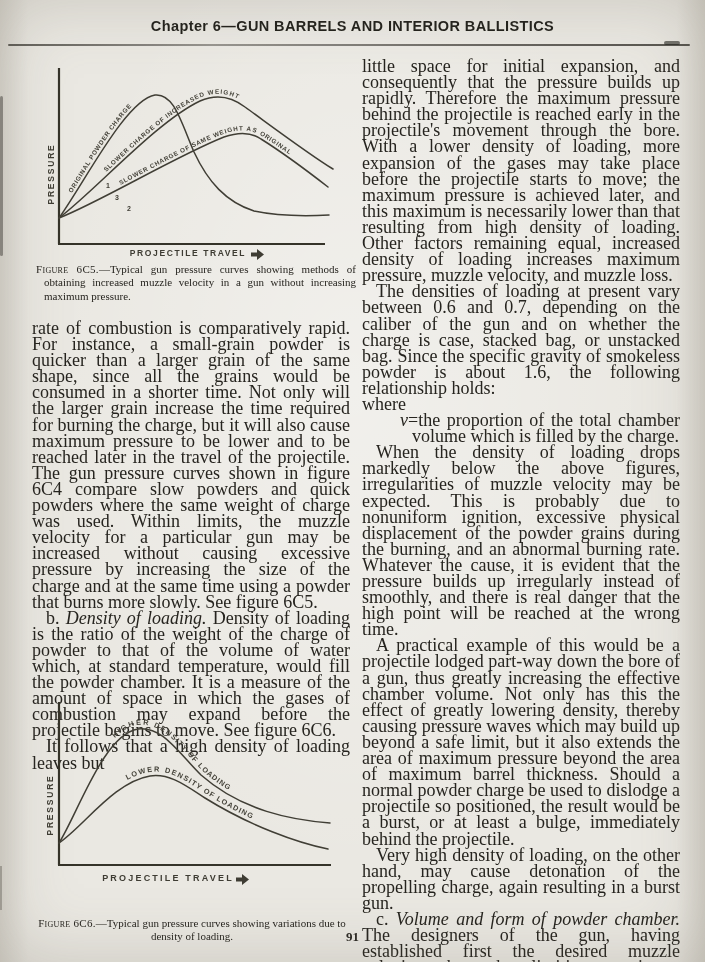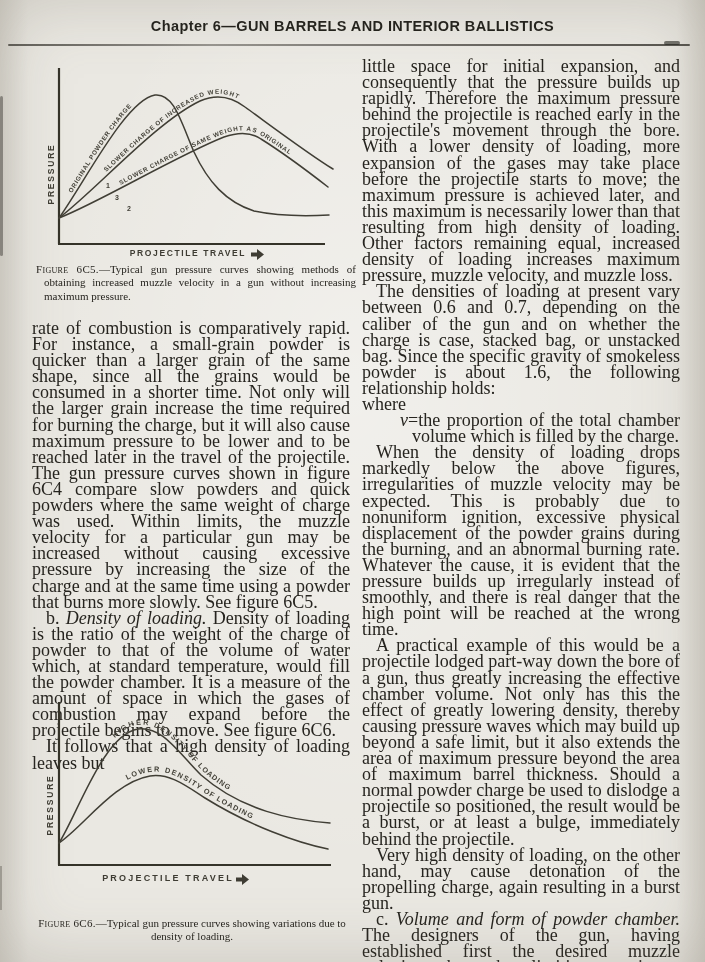--- a/index.html
+++ b/index.html
@@ -134,18 +134,19 @@
     <p>little space for initial expansion, and consequently that the pressure builds up rapidly.  Therefore the maximum pressure behind the projectile is reached early in the projectile's movement through the bore.  With a lower density of loading, more expansion of the gases may take place before the projectile starts to move; the maximum pressure is achieved later, and this maximum is necessarily lower than that resulting from high density of loading.  Other factors remaining equal, increased density of loading increases maximum pressure, muzzle velocity, and muzzle loss.</p>
     <p class="ind">The densities of loading at present vary between 0.6 and 0.7, depending on the caliber of the gun and on whether the charge is case, stacked bag, or unstacked bag.  Since the specific gravity of smokeless powder is about 1.6, the following relationship holds:</p>
     <p class="whereline">where</p>
     <p class="vdef"><span class="ital">v</span><span>=the proportion of the total chamber volume which is filled by the charge.</span></p>
     <p class="ind">When the density of loading drops markedly below the above figures, irregularities of muzzle velocity may be expected.  This is probably due to nonuniform ignition, excessive physical displacement of the powder grains during the burning, and an abnormal burning rate.  Whatever the cause, it is evident that the pressure builds up irregularly instead of smoothly, and there is real danger that the high point will be reached at the wrong time.</p>
     <p class="ind">A practical example of this would be a projectile lodged part-way down the bore of a gun, thus greatly increasing the effective chamber volume.  Not only has this the effect of greatly lowering density, thereby causing pressure waves which may build up beyond a safe limit, but it also extends the area of maximum pressure beyond the area of maximum barrel thickness.  Should a normal powder charge be used to dislodge a projectile so positioned, the result would be a burst, or at least a bulge, immediately behind the projectile.</p>
     <p class="ind">Very high density of loading, on the other hand, may cause detonation of the propelling charge, again resulting in a burst gun.</p>
     <p class="ind"><span>c. </span><span class="ital">Volume and form of powder chamber.</span><span>  The designers of the gun, having established first the desired muzzle velocity, then the limiting maximum pressure allowable in the gun (determined from study of gun construction), can proceed to determine the volume and form of the powder chamber and the weight of the charge.  Once a particular gun has been built, the volume and form of the powder chamber changes only because of erosion at the origin of rifling and improper</span></p>
   </div>
 
+  <div class="pageno">91</div>
 
   <div class="artifact" style="left:0;top:96px;width:3px;height:160px;background:rgba(45,43,38,.45);border-radius:2px;"></div>
   <div class="artifact" style="left:0;top:866px;width:2px;height:44px;background:rgba(45,43,38,.3);"></div>
   <div class="artifact" style="left:664px;top:41px;width:16px;height:4px;background:rgba(32,31,26,.6);border-radius:2px;"></div>
 
 </div>
 
 </body></html>

